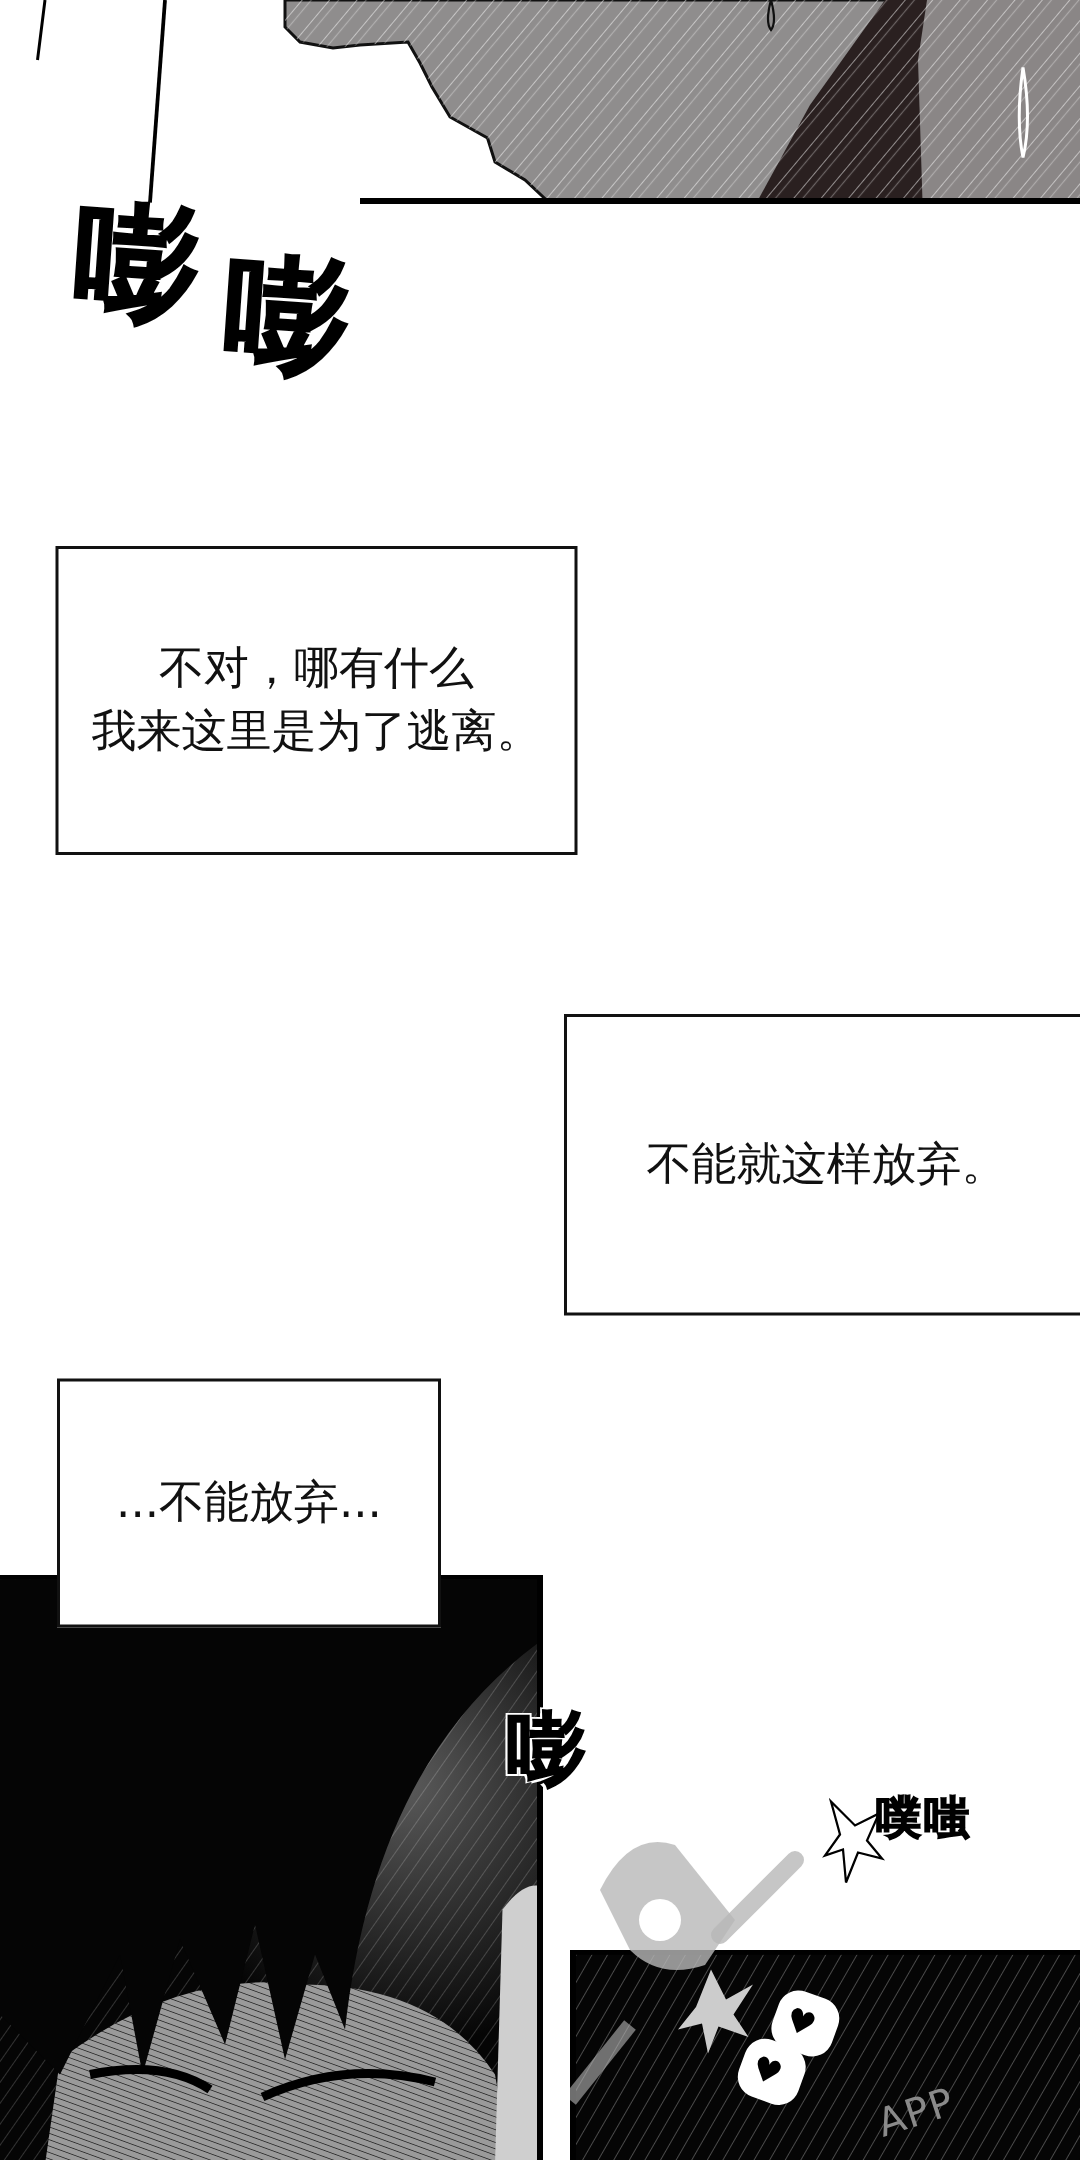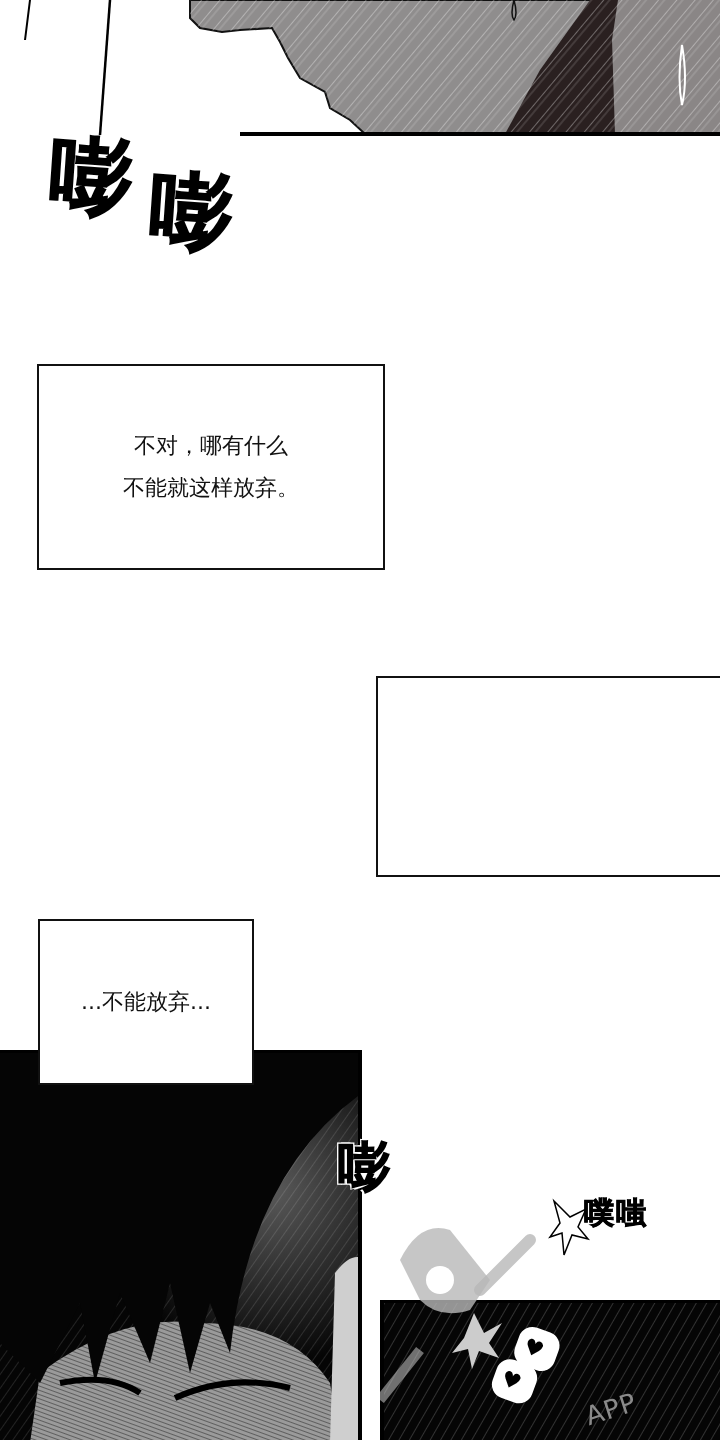--- a/index.html
+++ b/index.html
@@ -28,27 +28,27 @@
     .sfx-big-2 { left: 150px; top: 170px; font-size: 82px; transform: rotate(4deg); }
 
     
     .caption {
       background: #fff;
       border: 2px solid #111;
       box-sizing: border-box;
       display: flex; align-items: center; justify-content: center;
       text-align: center;
       color: #111;
-      font-size: 22px;
+      font-size: 30px;
       line-height: 42px;
       font-weight: 500;
     }
     .caption-1 { left: 37px; top: 364px; width: 348px; height: 206px; }
     .caption-2 { left: 376px; top: 676px; width: 350px; height: 201px; }
-    .caption-3 { left: 38px; top: 919px; width: 216px; height: 166px; z-index: 5; }
+    .caption-3 { left: 38px; top: 919px; width: 256px; height: 166px; z-index: 5; }
     .caption .line { display: block; white-space: nowrap; }
 
     
     .panel-bottom-left {
       left: 0; top: 1050px; width: 362px; height: 390px;
       border-top: 3px solid #000; border-right: 4px solid #000;
       box-sizing: border-box; overflow: hidden; background: #0a0a0a;
     }
     
     .panel-bottom-right {
@@ -101,26 +101,27 @@
     <path d="M682 45 Q688 80 682 105 Q677 80 682 45" fill="none" stroke="#fff" stroke-width="2"></path>
   </svg>
 </div>
 
 <div class="abs sfx sfx-big-1">嘭</div>
 <div class="abs sfx sfx-big-2">嘭</div>
 
 <div class="abs caption caption-1">
   <div>
     <span class="line">不对，哪有什么</span>
-    <span class="line">不能就这样放弃。</span>
+    <span class="line">我来这里是为了逃离。</span>
   </div>
 </div>
 
 <div class="abs caption caption-2">
   <div>
+    <span class="line">不能就这样放弃。</span>
   </div>
 </div>
 
 <div class="abs panel-bottom-left">
   <svg width="362" height="390" viewBox="0 0 362 390">
     <defs>
       <radialGradient id="glow" cx="0.75" cy="0.35" r="0.45">
         <stop offset="0" stop-color="#5a5a5a"></stop>
         <stop offset="1" stop-color="#050505"></stop>
       </radialGradient>

